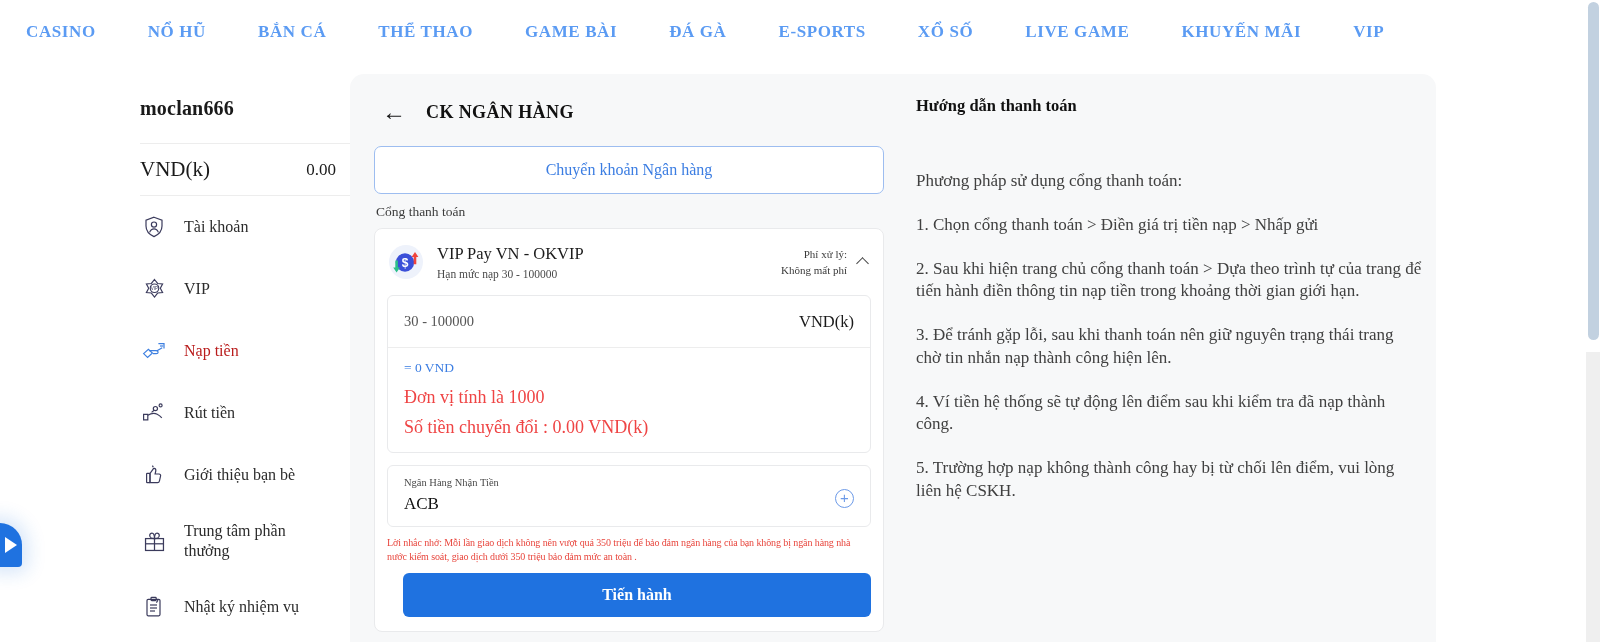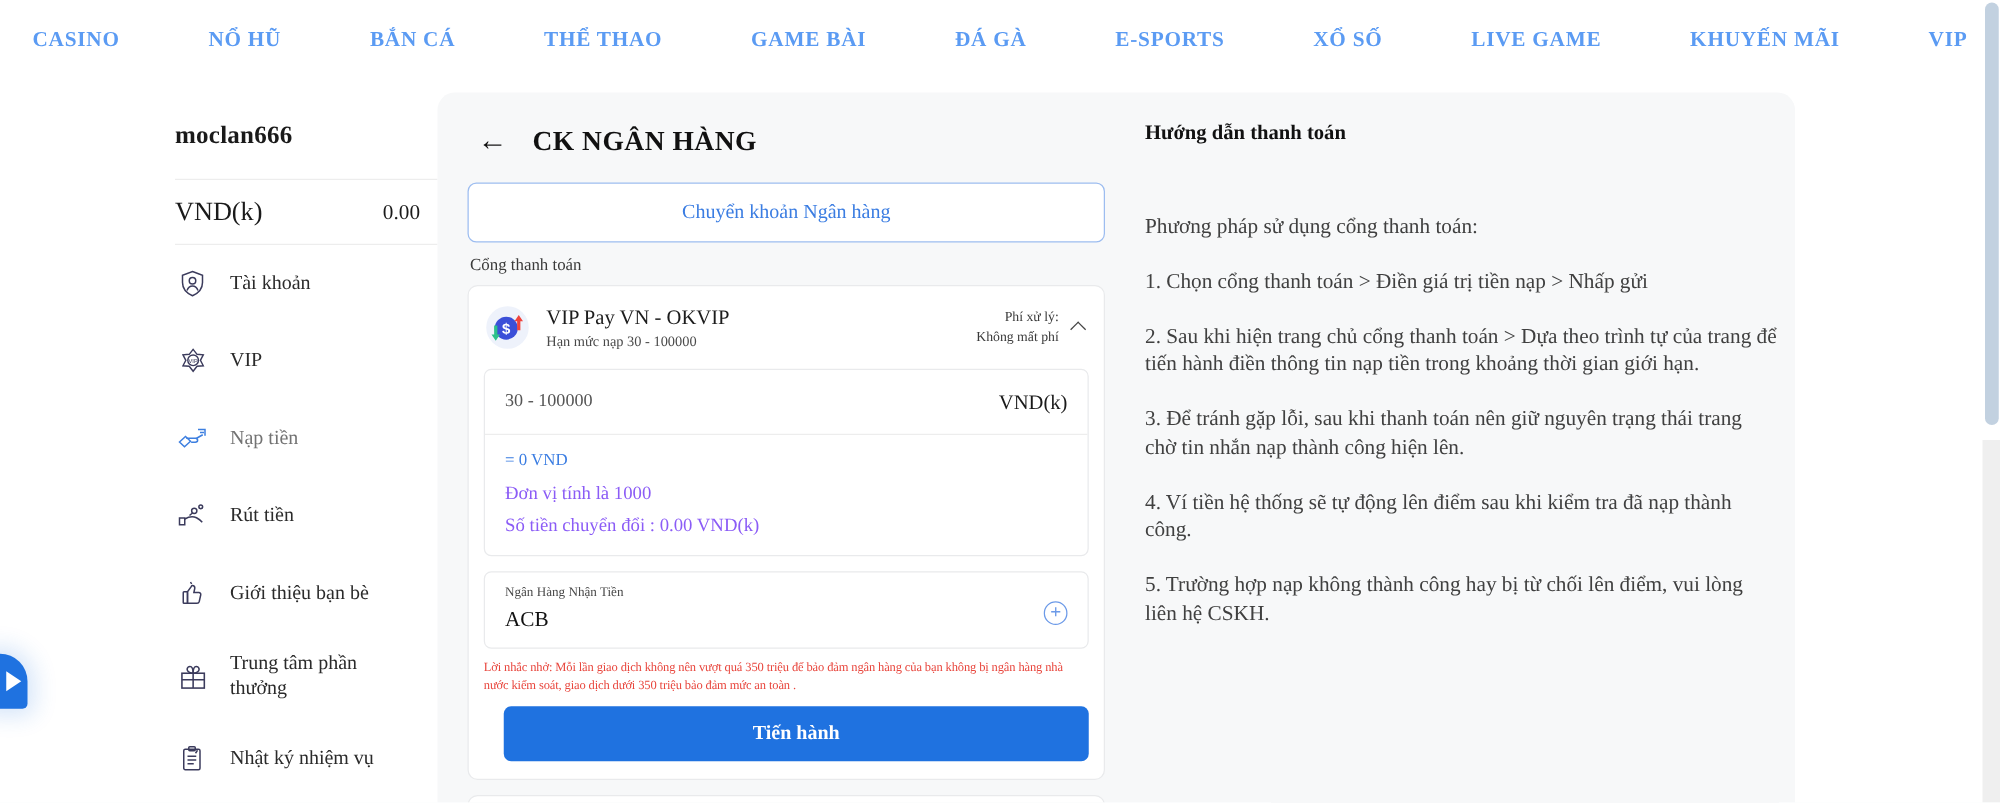--- a/index.html
+++ b/index.html
@@ -7,21 +7,21 @@
     width: 1600px; height: 642px;
     background: #ffffff;
     font-family: "Liberation Serif", "DejaVu Serif", serif;
     overflow: hidden;
   }
   body { position: relative; }
 
   
   .topnav {
     position: absolute; top: 0; left: 0; width: 1600px; height: 63px;
-    display: flex; align-items: center; justify-content: space-between;
+    display: flex; align-items: center; justify-content: flex-start;
     gap: 0px;
     background: #ffffff;
   }
   .topnav-item {
     font-family: "Liberation Serif", serif;
     font-weight: bold;
     font-size: 17px;
     letter-spacing: 0.6px;
     color: #5b9bf3;
     padding: 0 26px;
@@ -66,42 +66,42 @@
     border-bottom: 1px solid #ededed;
     padding-right: 14px;
   }
   .sb-balance .cur { font-size: 21px; color: #1a1a1a; }
   .sb-balance .amt { font-size: 17px; color: #1a1a1a; }
   .sb-item {
     display: flex; align-items: center; gap: 16px;
     height: 62px; color: #2b2b2b; font-size: 16px;
     cursor: pointer;
   }
-  .sb-item.active { color: #737373; }
+  .sb-item.active { color: #b91c1c; }
   .sb-item .ico { width: 28px; height: 28px; flex: 0 0 28px;
     display: flex; align-items: center; justify-content: center; }
   .sb-item .lbl { line-height: 1.22; }
   .sb-item.tall { height: 70px; }
 
   
   .main {
     position: absolute; left: 350px; top: 74px;
     width: 1086px; height: 568px;
     background: #f7f8f9;
     border-top-left-radius: 14px;
     border-top-right-radius: 14px;
     overflow: hidden;
   }
   .panel-head {
     display: flex; align-items: center; gap: 20px;
     padding: 26px 0 0 32px;
   }
   .back-arrow { font-size: 24px; color: #111; line-height: 1; cursor: pointer; }
   .panel-title {
-    font-size: 22px; font-weight: bold; color: #111; letter-spacing: 0.4px;
+    font-size: 18px; font-weight: bold; color: #111; letter-spacing: 0.4px;
   }
 
   .left-col {
     position: absolute; left: 24px; top: 72px; width: 510px;
   }
 
   .tab-btn {
     height: 48px; border: 1px solid #9dbdf0; border-radius: 7px;
     background: #ffffff; color: #3b7de2; font-size: 16px;
     display: flex; align-items: center; justify-content: center;
@@ -128,21 +128,21 @@
 
   .amt-box { margin: 0 12px 12px 12px; border: 1px solid #e9eaec; border-radius: 6px; background:#fff; }
   .amt-row {
     display: flex; align-items: center; justify-content: space-between;
     height: 52px; padding: 0 16px; border-bottom: 1px solid #ededed;
   }
   .amt-row .ph { font-size: 14.5px; color: #555; }
   .amt-row .unit { font-size: 16.5px; color: #1a1a1a; }
   .amt-info { padding: 12px 16px 14px 16px; }
   .amt-info .eq { color: #3b7de2; font-size: 13.5px; margin-bottom: 11px; }
-  .amt-info .note { font-size: 15px; color: #8b5cf6; margin-bottom: 9px; }
+  .amt-info .note { font-size: 18px; color: #ef4444; margin-bottom: 9px; }
   .amt-info .note:last-child { margin-bottom: 0; }
 
   .bank-box {
     margin: 0 12px 0 12px; border: 1px solid #e9eaec; border-radius: 6px;
     background: #fff; padding: 11px 16px 12px 16px; position: relative;
     cursor: pointer;
   }
   .bank-label { font-size: 10.5px; color: #4a4a4a; margin-bottom: 6px; }
   .bank-value { font-size: 17px; color: #111; }
   .plus-circle {

